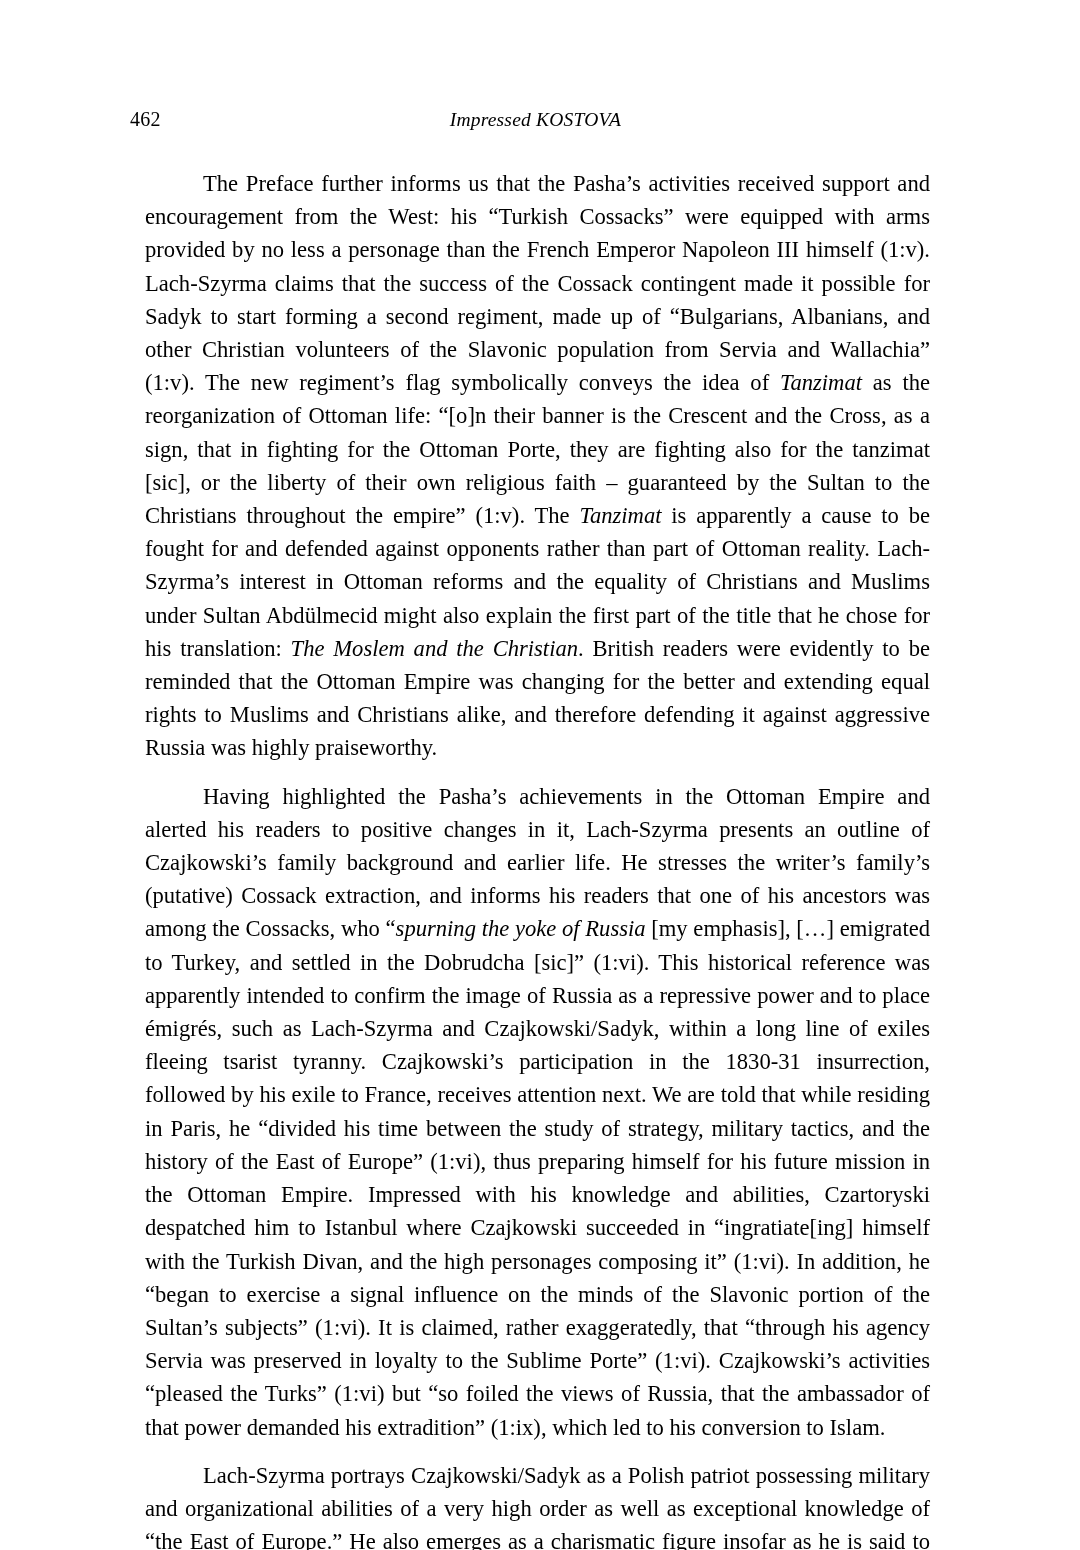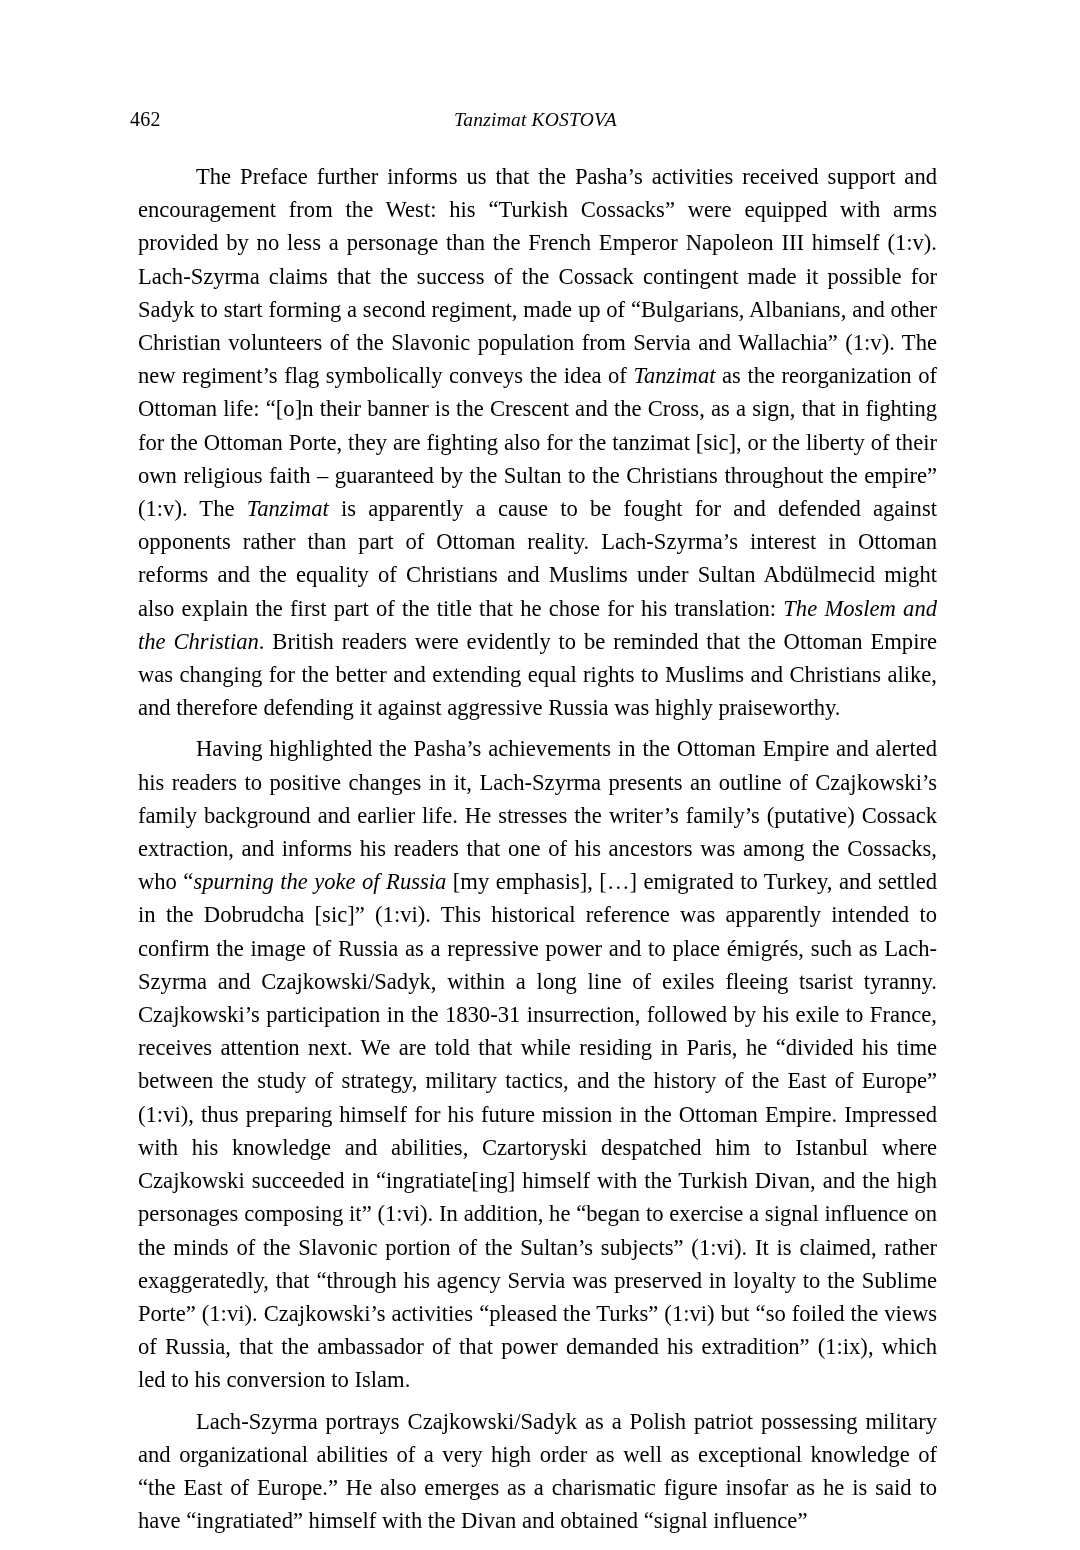--- a/index.html
+++ b/index.html
@@ -46,36 +46,36 @@
     position: absolute;
     top: 152px;
     left: 130px;
     width: 815px;
     font-size: 22.6px;
     line-height: 33.2px;
     text-align: justify;
     text-justify: inter-word;
   }
   .body-text p {
-    margin: 8px;
+    margin: 15px;
     text-indent: 58px;
     hyphens: manual;
   }
   i {
     font-style: italic;
   }
 </style>
 </head>
 <body>
 
 <div class="page">
 
   <div class="header">
     <span class="folio">462</span>
-    <span class="running-title">Tanzimat KOSTOVA</span>
+    <span class="running-title">Impressed KOSTOVA</span>
   </div>
 
   <div class="body-text">
     <p>The Preface further informs us that the Pasha’s activities received support and encouragement from the West: his “Turkish Cossacks” were equipped with arms provided by no less a personage than the French Emperor Napoleon III himself (1:v). Lach-Szyrma claims that the success of the Cossack contingent made it possible for Sadyk to start forming a second regiment, made up of “Bulgarians, Albanians, and other Christian volunteers of the Slavonic population from Servia and Wallachia” (1:v). The new regiment’s flag symbolically conveys the idea of <i>Tanzimat</i> as the reorganization of Ottoman life: “[o]n their banner is the Crescent and the Cross, as a sign, that in fighting for the Ottoman Porte, they are fighting also for the tanzimat [sic], or the liberty of their own religious faith – guaranteed by the Sultan to the Christians throughout the empire” (1:v). The <i>Tanzimat</i> is apparently a cause to be fought for and defended against opponents rather than part of Ottoman reality. Lach-Szyrma’s interest in Ottoman reforms and the equality of Christians and Muslims under Sultan Abdülmecid might also explain the first part of the title that he chose for his translation: <i>The Moslem and the Christian</i>. British readers were evidently to be reminded that the Ottoman Empire was changing for the better and extending equal rights to Muslims and Christians alike, and therefore defending it against aggressive Russia was highly praiseworthy.</p>
     <p>Having highlighted the Pasha’s achievements in the Ottoman Empire and alerted his readers to positive changes in it, Lach-Szyrma presents an outline of Czajkowski’s family background and earlier life. He stresses the writer’s family’s (putative) Cossack extraction, and informs his readers that one of his ancestors was among the Cossacks, who “<i>spurning the yoke of Russia</i> [my emphasis], […] emigrated to Turkey, and settled in the Dobrudcha [sic]” (1:vi). This historical reference was apparently intended to confirm the image of Russia as a repressive power and to place émigrés, such as Lach-Szyrma and Czajkowski/Sadyk, within a long line of exiles fleeing tsarist tyranny. Czajkowski’s participation in the 1830-31 insurrection, followed by his exile to France, receives attention next. We are told that while residing in Paris, he “divided his time between the study of strategy, military tactics, and the history of the East of Europe” (1:vi), thus preparing himself for his future mission in the Ottoman Empire. Impressed with his knowledge and abilities, Czartoryski despatched him to Istanbul where Czajkowski succeeded in “ingratiate[ing] himself with the Turkish Divan, and the high personages composing it” (1:vi). In addition, he “began to exercise a signal influence on the minds of the Slavonic portion of the Sultan’s subjects” (1:vi). It is claimed, rather exaggeratedly, that “through his agency Servia was preserved in loyalty to the Sublime Porte” (1:vi). Czajkowski’s activities “pleased the Turks” (1:vi) but “so foiled the views of Russia, that the ambassador of that power demanded his extradition” (1:ix), which led to his conversion to Islam.</p>
     <p>Lach-Szyrma portrays Czajkowski/Sadyk as a Polish patriot possessing military and organizational abilities of a very high order as well as exceptional knowledge of “the East of Europe.” He also emerges as a charismatic figure insofar as he is said to have “ingratiated” himself with the Divan and obtained “signal influence”</p>
   </div>
 
 </div>
 

